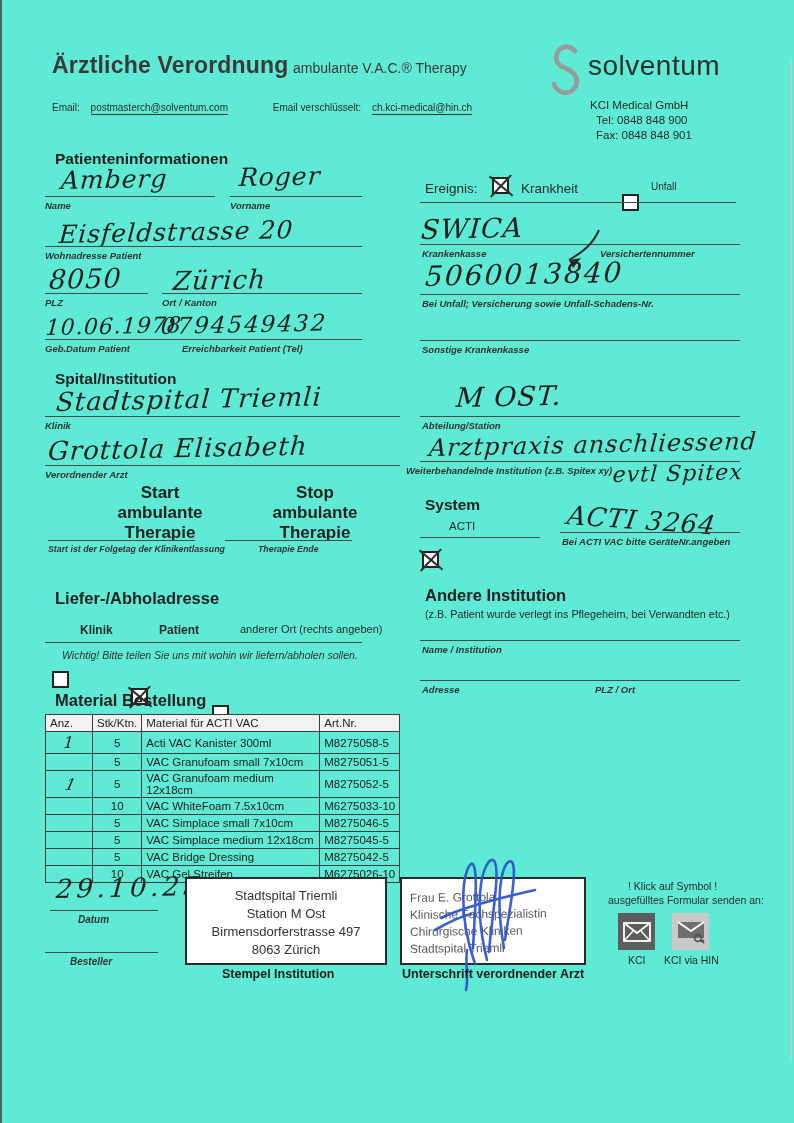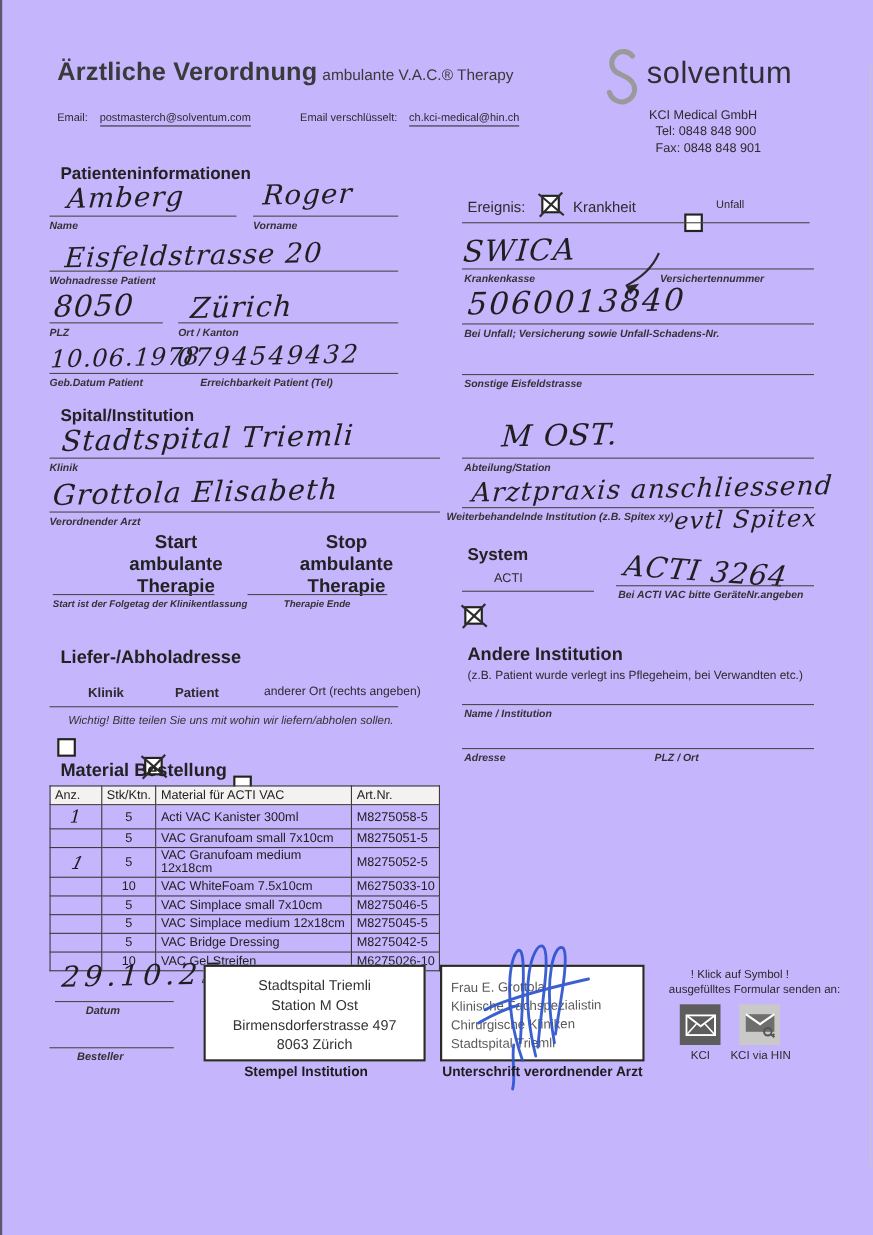--- a/index.html
+++ b/index.html
@@ -1,19 +1,19 @@
 <!DOCTYPE html>
 <html><head>
 <meta charset="utf-8">
 <style>
   * { margin:0; padding:0; box-sizing:border-box; }
   html,body { background:#e8e8e8; }
   .page {
     position:relative; width:794px; height:1123px; margin:0 auto;
-    background:#c4b5fd; overflow:hidden;
+    background:#5eead4; overflow:hidden;
     font-family:"Liberation Sans", sans-serif; color:#2b2b2b;
   }
   .abs { position:absolute; }
   .scan-edge-left { left:0; top:0; width:2px; height:1123px; background:#3a3a3a; opacity:.75; }
   .scan-edge-right { right:2px; top:60px; width:1px; height:1000px; background:#c9c9c6; }
 
   .title { font-size:23px; font-weight:bold; color:#3a3a3a; letter-spacing:.2px; }
   .subtitle { font-size:14px; font-weight:normal; color:#3a3a3a; }
   .logo-text { font-size:28px; color:#2e2e33; letter-spacing:.5px; }
   .small { font-size:10px; color:#2b2b2b; }
@@ -125,21 +125,21 @@
   <svg class="abs" style="left:553px; top:228px;" width="50" height="48" viewBox="0 0 50 48">
     <path d="M46 2 C 40 16, 30 24, 16 32" fill="none" stroke="#2a2a2a" stroke-width="2"></path>
     <polygon points="16,32 28,30 20,40" fill="#2a2a2a"></polygon>
   </svg>
 
   <div class="abs hw" style="left:424px; top:260px; font-size:28px; letter-spacing:2px;">5060013840</div>
   <div class="abs fline" style="left:420px; top:294px; width:320px;"></div>
   <div class="abs flabel" style="left:422px; top:298px;">Bei Unfall; Versicherung sowie Unfall-Schadens-Nr.</div>
 
   <div class="abs fline" style="left:420px; top:340px; width:320px;"></div>
-  <div class="abs flabel" style="left:422px; top:344px;">Sonstige Eisfeldstrasse</div>
+  <div class="abs flabel" style="left:422px; top:344px;">Sonstige Krankenkasse</div>
 
   <div class="abs section-title" style="left:55px; top:370px;">Spital/Institution</div>
   <div class="abs hw" style="left:55px; top:387px; font-size:26px;">Stadtspital Triemli</div>
   <div class="abs fline" style="left:45px; top:416px; width:355px;"></div>
   <div class="abs flabel" style="left:45px; top:420px;">Klinik</div>
 
   <div class="abs hw" style="left:47px; top:436px; font-size:26px;">Grottola Elisabeth</div>
   <div class="abs fline" style="left:45px; top:465px; width:355px;"></div>
   <div class="abs flabel" style="left:45px; top:469px;">Verordnender Arzt</div>
 

